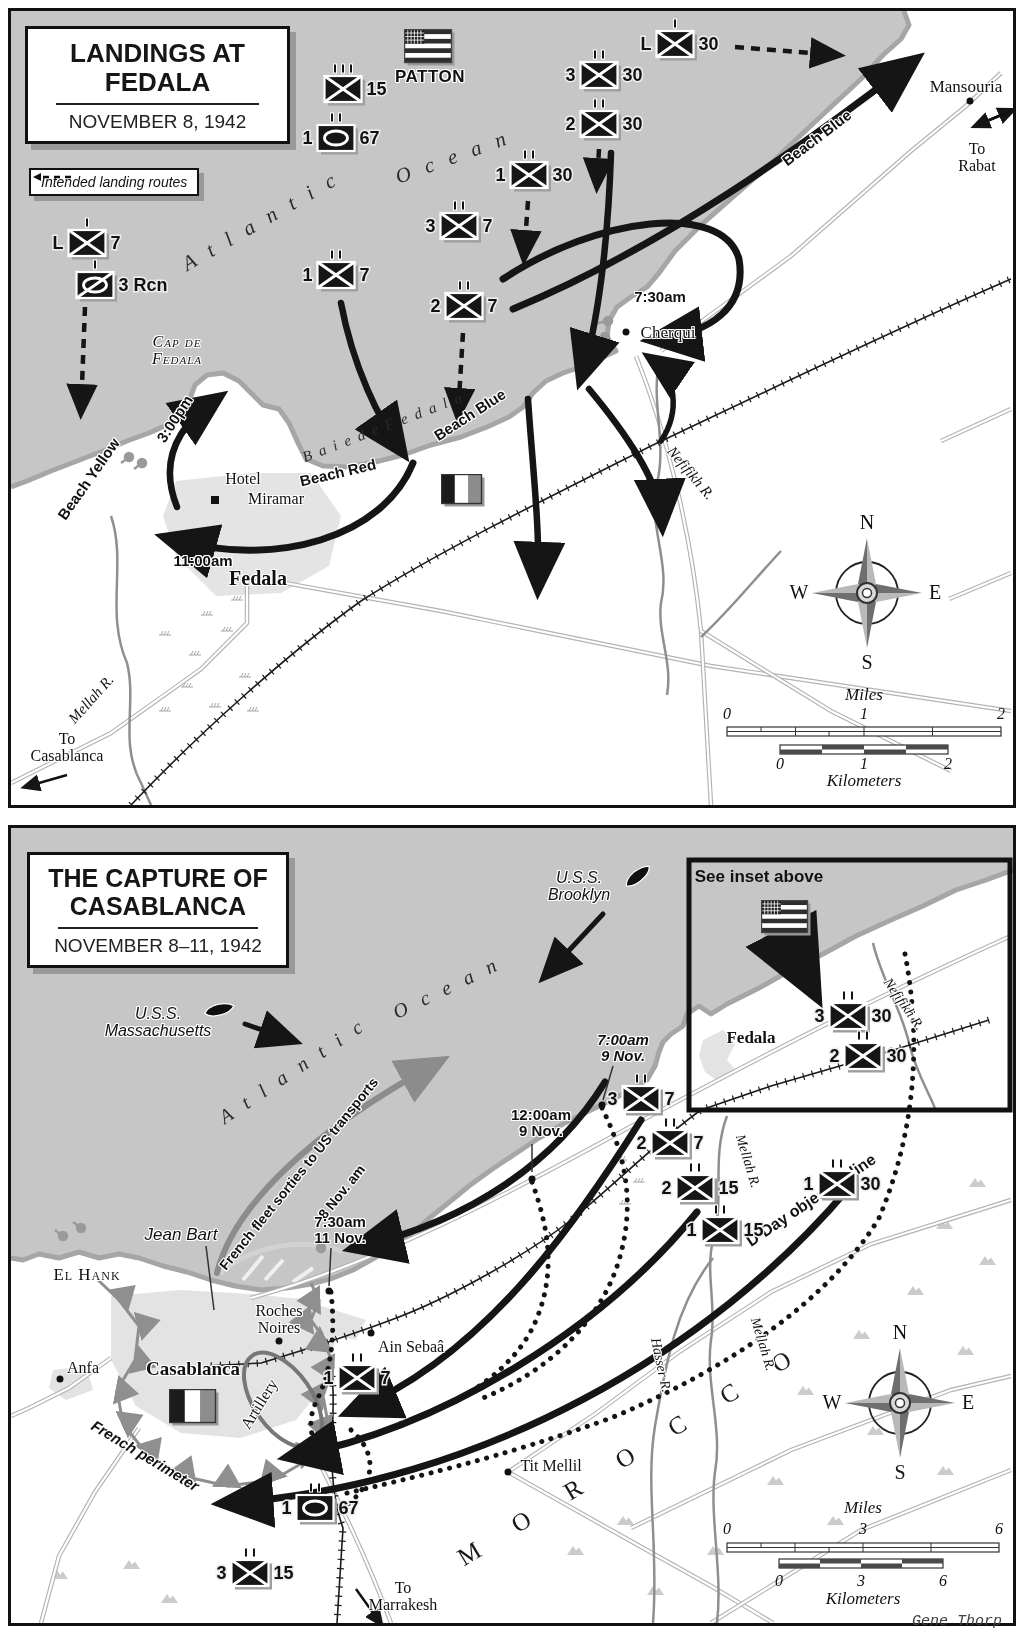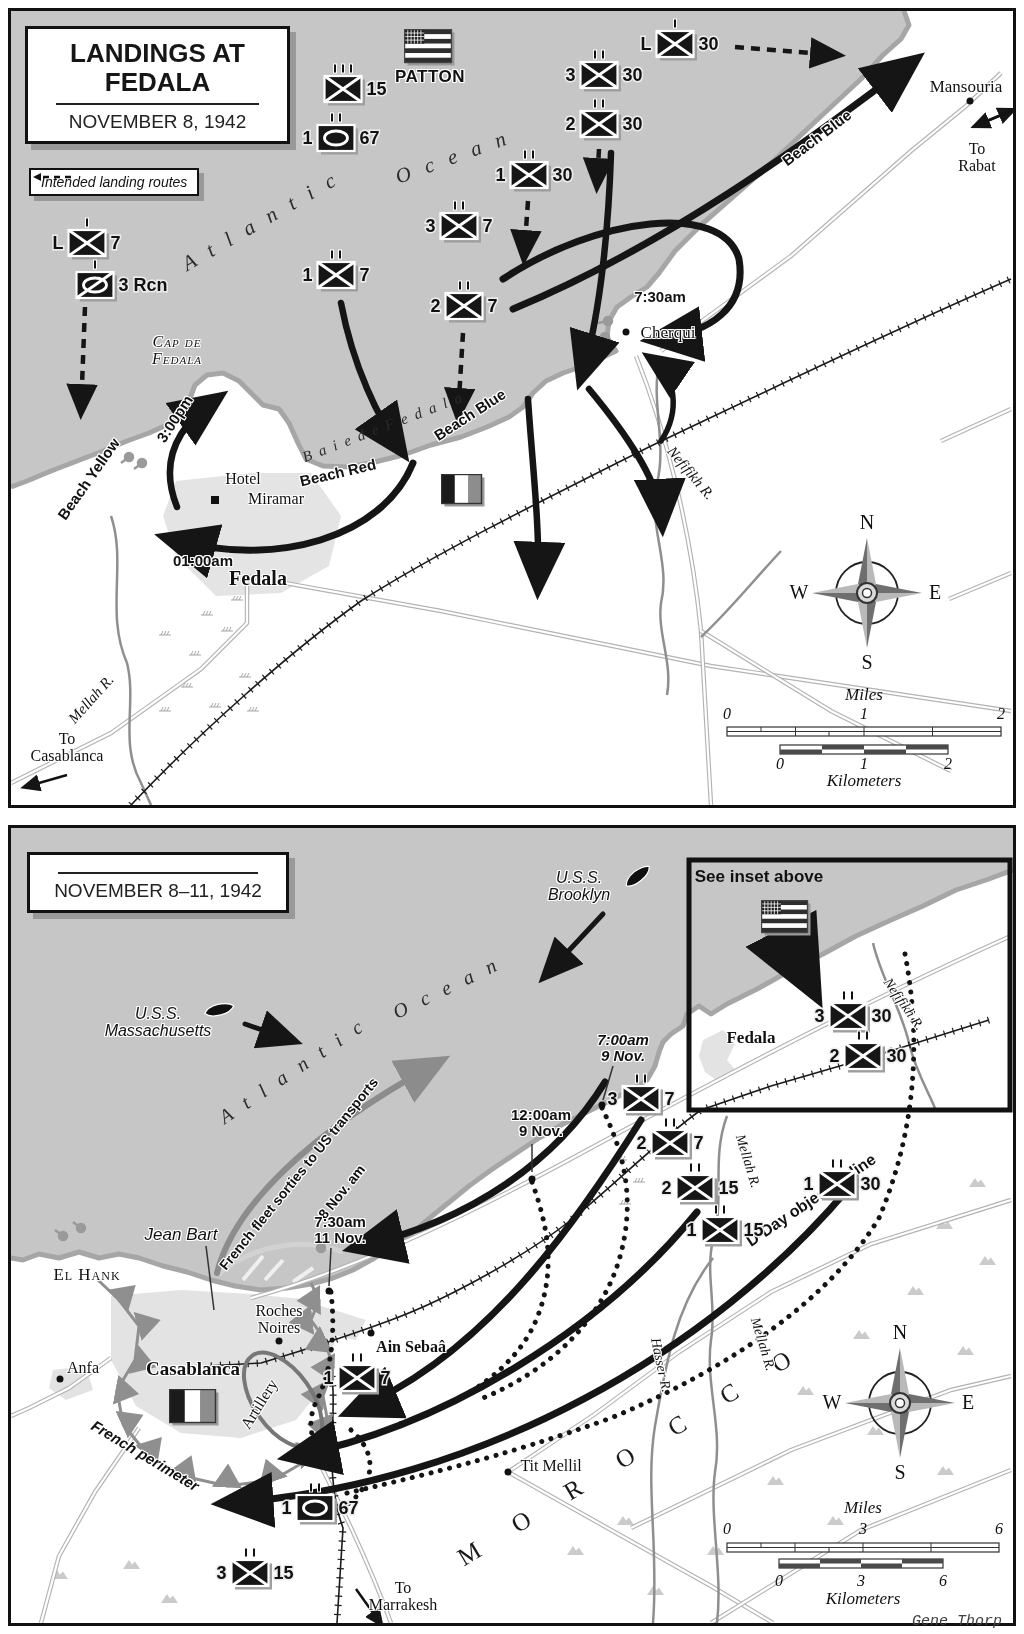--- a/index.html
+++ b/index.html
@@ -167,21 +167,21 @@
         <div class="lbl beach h" style="left: 327px; top: 462px; font-size: 15px; transform: translate(-50%, -50%) rotate(-13deg);">Beach Red</div>
         <div class="lbl beach h" style="left: 459px; top: 404px; font-size: 15px; transform: translate(-50%, -50%) rotate(-33deg);">Beach Blue</div>
         <div class="lbl beach h" style="left: 806px; top: 127px; font-size: 15px; transform: translate(-50%, -50%) rotate(-37deg);">Beach Blue</div>
         <div class="lbl smallcaps-it h" style="left: 166px; top: 339px; font-size: 16px; transform: translate(-50%, -50%);">
           <div>Cap de</div>
           <div>Fedala</div>
         </div>
         <div class="lbl serif h" style="left: 232px; top: 468px; font-size: 16px; transform: translate(-50%, -50%);">Hotel</div>
         <div class="lbl serif h" style="left: 249px; top: 488px; font-size: 16px; transform: translate(-50%, -50%); margin-left: 16px;">Miramar</div>
         <div class="lbl town h" style="left: 247px; top: 568px; font-size: 20px; transform: translate(-50%, -50%);">Fedala</div>
-        <div class="lbl time h" style="left: 192px; top: 550px; font-size: 15px; transform: translate(-50%, -50%);">01:00am</div>
+        <div class="lbl time h" style="left: 192px; top: 550px; font-size: 15px; transform: translate(-50%, -50%);">11:00am</div>
         <div class="lbl time h" style="left: 649px; top: 286px; font-size: 15px; transform: translate(-50%, -50%);">7:30am</div>
         <div class="lbl serif h" style="left: 657px; top: 322px; font-size: 17px; transform: translate(-50%, -50%);">Cherqui</div>
         <div class="lbl serif h" style="left: 955px; top: 76px; font-size: 17px; transform: translate(-50%, -50%);">Mansouria</div>
         <div class="lbl serif h" style="left: 966px; top: 146px; font-size: 16px; transform: translate(-50%, -50%);">
           <div>To</div>
           <div>Rabat</div>
         </div>
         <div class="lbl river h" style="left: 680px; top: 462px; font-size: 15px; transform: translate(-50%, -50%) rotate(50deg);">Nefifikh R.</div>
         <div class="lbl river h" style="left: 80px; top: 688px; font-size: 15px; transform: translate(-50%, -50%) rotate(-48deg);">Mellah R.</div>
         <div class="lbl serif h" style="left: 56px; top: 736px; font-size: 16px; transform: translate(-50%, -50%);">
@@ -535,21 +535,21 @@
           <div>7:30am</div>
           <div>11 Nov.</div>
         </div>
         <div class="lbl smallcaps h" style="left: 76px; top: 447px; font-size: 17px; transform: translate(-50%, -50%);">El Hank</div>
         <div class="lbl serif h" style="left: 72px; top: 540px; font-size: 16px; transform: translate(-50%, -50%);">Anfa</div>
         <div class="lbl town h" style="left: 182px; top: 541px; font-size: 19px; transform: translate(-50%, -50%);">Casablanca</div>
         <div class="lbl serif h" style="left: 268px; top: 491px; font-size: 16px; transform: translate(-50%, -50%);">
           <div>Roches</div>
           <div>Noires</div>
         </div>
-        <div class="lbl serif h" style="left: 400px; top: 519px; font-size: 16px; transform: translate(-50%, -50%); font-weight: bold;">Ain Sebaâ</div>
+        <div class="lbl serif h" style="left: 400px; top: 519px; font-size: 16px; transform: translate(-50%, -50%);">Ain Sebaâ</div>
         <div class="lbl serif h" style="left: 248px; top: 576px; font-size: 16px; transform: translate(-50%, -50%) rotate(-58deg);">Artillery</div>
         <div class="lbl perimeter h" style="left: 134px; top: 628px; font-size: 15px; transform: translate(-50%, -50%) rotate(31deg);">French perimeter</div>
         <div class="lbl serif h" style="left: 540px; top: 638px; font-size: 16px; transform: translate(-50%, -50%);">Tit Mellil</div>
         <div class="lbl serif h" style="left: 392px; top: 768px; font-size: 16px; transform: translate(-50%, -50%);">
           <div>To</div>
           <div>Marrakesh</div>
         </div>
         <div class="lbl country" style="left: 459px; top: 725px; font-size: 25px; transform: translate(-50%, -50%) rotate(-31deg);">M</div>
         <div class="lbl country" style="left: 511px; top: 693px; font-size: 25px; transform: translate(-50%, -50%) rotate(-31deg);">O</div>
         <div class="lbl country" style="left: 563px; top: 661px; font-size: 25px; transform: translate(-50%, -50%) rotate(-31deg);">R</div>
@@ -739,17 +739,19 @@
         <div class="dot" style="left: 49px; top: 551px;"></div>
         <div class="dot" style="left: 268px; top: 513px;"></div>
         <div class="dot" style="left: 360px; top: 505px;"></div>
         <div class="dot" style="left: 497px; top: 644px;"></div>
         <div class="dot" style="left: 591px; top: 277px;"></div>
         <div class="dot" style="left: 521px; top: 351px;"></div>
         <div class="dot" style="left: 318px; top: 463px;"></div>
       </div>
 
     <div class="title-box" style="left:16px;top:24px;width:262px;">
+      <div class="tb-main" style="font-size:25px;"><span>THE CAPTURE OF</span><br>
+        <span>CASABLANCA</span></div>
       <div class="tb-rule"></div>
       <div class="tb-sub">NOVEMBER 8–11, 1942</div>
     </div>
   </div>
 </div>
 
 </body></html>

